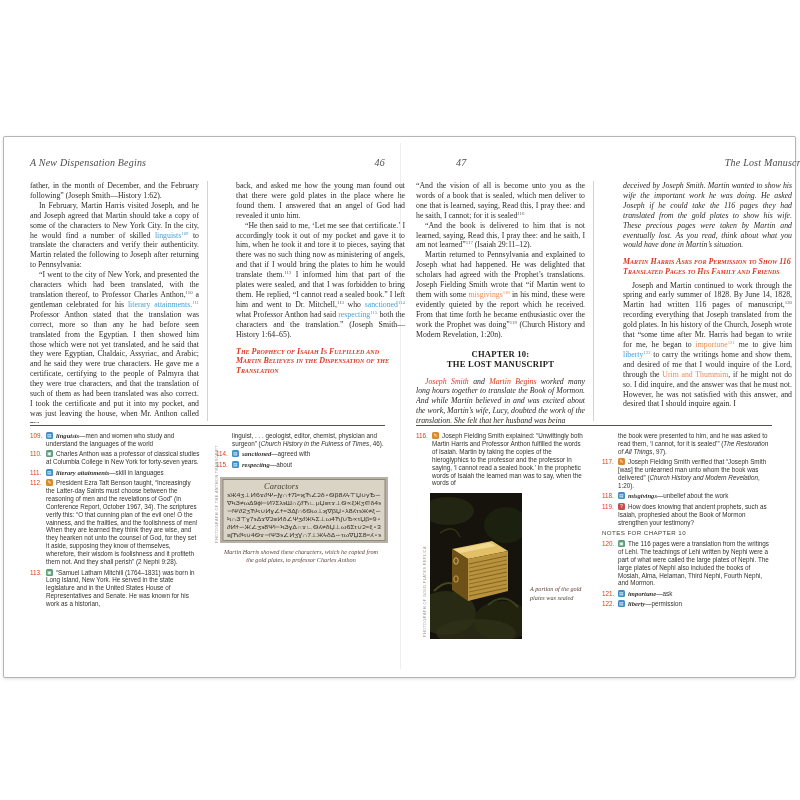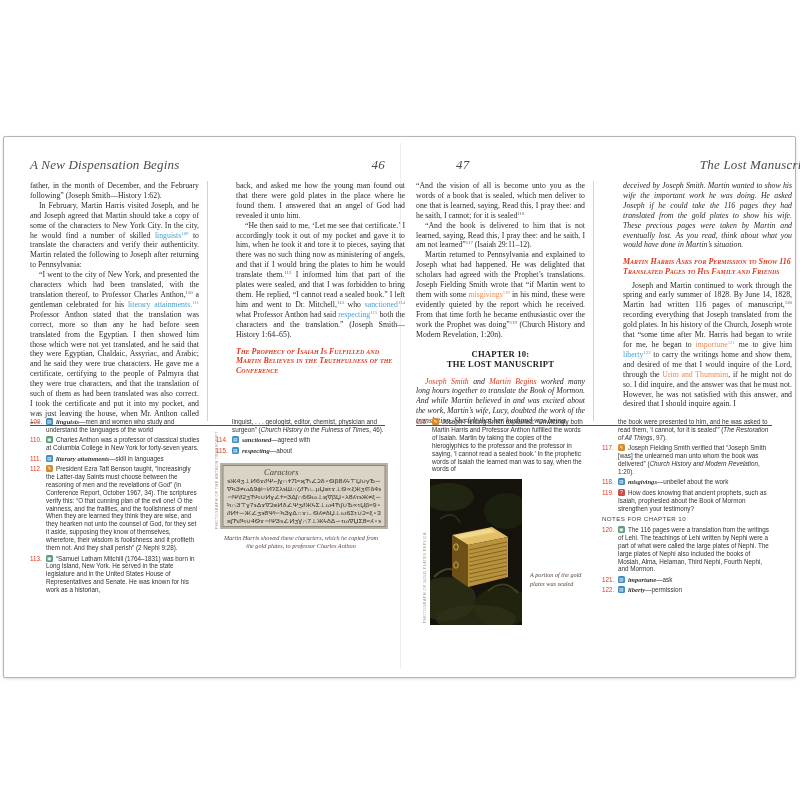--- a/index.html
+++ b/index.html
@@ -2,38 +2,38 @@
 <html><head>
 <meta charset="utf-8">
 <style>
   html,body{margin:0;padding:0;background:#ffffff;}
   .canvas{position:relative;width:800px;height:800px;background:#ffffff;overflow:hidden;
           font-family:"Liberation Serif",serif;}
   .spread{position:absolute;left:3px;top:136px;width:791px;height:540px;background:#ffffff;
           border:1.5px solid #b5b5b5;border-radius:2px;box-shadow:0 1px 3px rgba(0,0,0,.14);}
   .gutter{position:absolute;left:396px;top:6px;width:1px;height:526px;background:#ededed;}
   .phead{position:absolute;top:20px;display:flex;justify-content:space-between;
-         font-style:italic;font-size:13px;color:#4c4c4c;letter-spacing:.2px;}
+         font-style:italic;font-size:10px;color:#4c4c4c;letter-spacing:.2px;}
   .colrule{position:absolute;top:44px;width:1px;height:240px;background:#d3d3d3;}
   .bodycol{position:absolute;top:44px;width:169px;height:242px;overflow:hidden;
            font-size:7.8px;line-height:9.9px;color:#2d2a27;text-align:justify;}
   .bodycol p{margin:0;padding:0;}
   .bp.ind{text-indent:9px;}
   .bp.it{font-style:italic;}
   .rhead{font-weight:bold;font-style:italic;font-variant:small-caps;color:#dc3a1f;
          font-size:8px;line-height:9.6px;margin:7px 0 4px 0;text-align:left;}
   .chap{font-weight:bold;font-size:8.6px;line-height:10.5px;text-align:center;
         letter-spacing:.2px;margin:9px 0 7px 0;color:#1e1c1a;}
   .v-blue{color:#4aa0d5;}
   .v-orange{color:#ee8a4e;}
   .v-red{color:#dc3a1f;}
   .sp{font-size:4.8px;vertical-align:3px;line-height:0;color:#555;}
   .sp.v-blue{color:#4aa0d5;} .sp.v-orange{color:#ee8a4e;}
   .fndiv{position:absolute;top:288px;height:1px;background:#5a5249;}
-  .fncol{position:absolute;top:281px;width:170px;font-family:"Liberation Sans",sans-serif;
+  .fncol{position:absolute;top:295px;width:170px;font-family:"Liberation Sans",sans-serif;
          font-size:6.3px;line-height:7.9px;color:#33312e;text-align:left;}
   .fn{position:relative;padding-left:16px;margin-bottom:2.5px;}
   .fn .num{position:absolute;left:0;top:0;color:#dc3a1f;}
   .fn .bi{font-weight:bold;font-style:italic;font-family:"Liberation Serif",serif;font-size:6.6px;}
   .fn .it{font-style:italic;}
   .fnlabel{margin:3px 0 2.5px 0;color:#44423e;letter-spacing:.4px;font-size:6.2px;}
   .fnicon{display:inline-block;width:7px;height:7px;border-radius:1.5px;margin-right:3px;
           vertical-align:-1px;color:#fff;font-size:4.5px;line-height:7px;text-align:center;overflow:hidden;}
   .ic-definition{background:#3f8fc4;}
   .ic-scripture{background:#d98b2b;}
@@ -75,21 +75,21 @@
     <div class="colrule" style="left:589px;"></div>
 
     <div class="bodycol" style="left:26px;">
         <p class="bp"><span>father, in the month of December, and the February following” (Joseph Smith—History 1:62).</span></p>
         <p class="bp ind"><span>In February, Martin Harris visited Joseph, and he and Joseph agreed that Martin should take a copy of some of the characters to New York City. In the city, he would find a number of skilled </span><span class="v-blue">linguists</span><sup class="sp v-blue">109</sup><span> to translate the characters and verify their authenticity. Martin related the following to Joseph after returning to Pennsylvania:</span></p>
         <p class="bp ind"><span>“I went to the city of New York, and presented the characters which had been translated, with the translation thereof, to Professor Charles Anthon,</span><sup class="sp">110</sup><span> a gentleman celebrated for his </span><span class="v-blue">literary attainments.</span><sup class="sp v-blue">111</sup><span> Professor Anthon stated that the translation was correct, more so than any he had before seen translated from the Egyptian. I then showed him those which were not yet translated, and he said that they were Egyptian, Chaldaic, Assyriac, and Arabic; and he said they were true characters. He gave me a certificate, certifying to the people of Palmyra that they were true characters, and that the translation of such of them as had been translated was also correct. I took the certificate and put it into my pocket, and was just leaving the house, when Mr. Anthon called me</span></p>
       </div>
     <div class="bodycol" style="left:212px;margin-left:20px;">
         <p class="bp"><span>back, and asked me how the young man found out that there were gold plates in the place where he found them. I answered that an angel of God had revealed it unto him.</span></p>
         <p class="bp ind"><span>“He then said to me, ‘Let me see that certificate.’ I accordingly took it out of my pocket and gave it to him, when he took it and tore it to pieces, saying that there was no such thing now as ministering of angels, and that if I would bring the plates to him he would translate them.</span><sup class="sp">112</sup><span> I informed him that part of the plates were sealed, and that I was forbidden to bring them. He replied, “I cannot read a sealed book.” I left him and went to Dr. Mitchell,</span><sup class="sp">113</sup><span> who </span><span class="v-blue">sanctioned</span><sup class="sp v-blue">114</sup><span> what Professor Anthon had said </span><span class="v-blue">respecting</span><sup class="sp v-blue">115</sup><span> both the characters and the translation.” (Joseph Smith—History 1:64–65).</span></p>
-        <div class="rhead">The Prophecy of Isaiah Is Fulfilled and Martin Believes in the Truthfulness of the Conference</div>
+        <div class="rhead">The Prophecy of Isaiah Is Fulfilled and Martin Believes in the Dispensation of the Translation</div>
       </div>
     <div class="bodycol" style="left:412px;">
         <p class="bp"><span>“And the vision of all is become unto you as the words of a book that is sealed, which men deliver to one that is learned, saying, Read this, I pray thee: and he saith, I cannot; for it is sealed</span><sup class="sp">116</sup></p>
         <p class="bp ind"><span>“And the book is delivered to him that is not learned, saying, Read this, I pray thee: and he saith, I am not learned”</span><sup class="sp">117</sup><span> (Isaiah 29:11–12).</span></p>
         <p class="bp ind"><span>Martin returned to Pennsylvania and explained to Joseph what had happened. He was delighted that scholars had agreed with the Prophet’s translations. Joseph Fielding Smith wrote that “if Martin went to them with some </span><span class="v-orange">misgivings</span><sup class="sp v-orange">118</sup><span> in his mind, these were evidently quieted by the report which he received. From that time forth he became enthusiastic over the work the Prophet was doing”</span><sup class="sp">119</sup><span> (</span><span class="it">Church History and Modern Revelation</span><span>, 1:20n).</span></p>
         <div class="chap">
           <div>CHAPTER 10:</div>
           <div>THE LOST MANUSCRIPT</div>
         </div>
         <p class="bp ind it"><span class="v-red">Joseph Smith</span><span> and </span><span class="v-red">Martin Begins</span><span> worked many long hours together to translate the Book of Mormon. And while Martin believed in and was excited about the work, Martin’s wife, Lucy, doubted the work of the translation. She felt that her husband was being</span></p>

